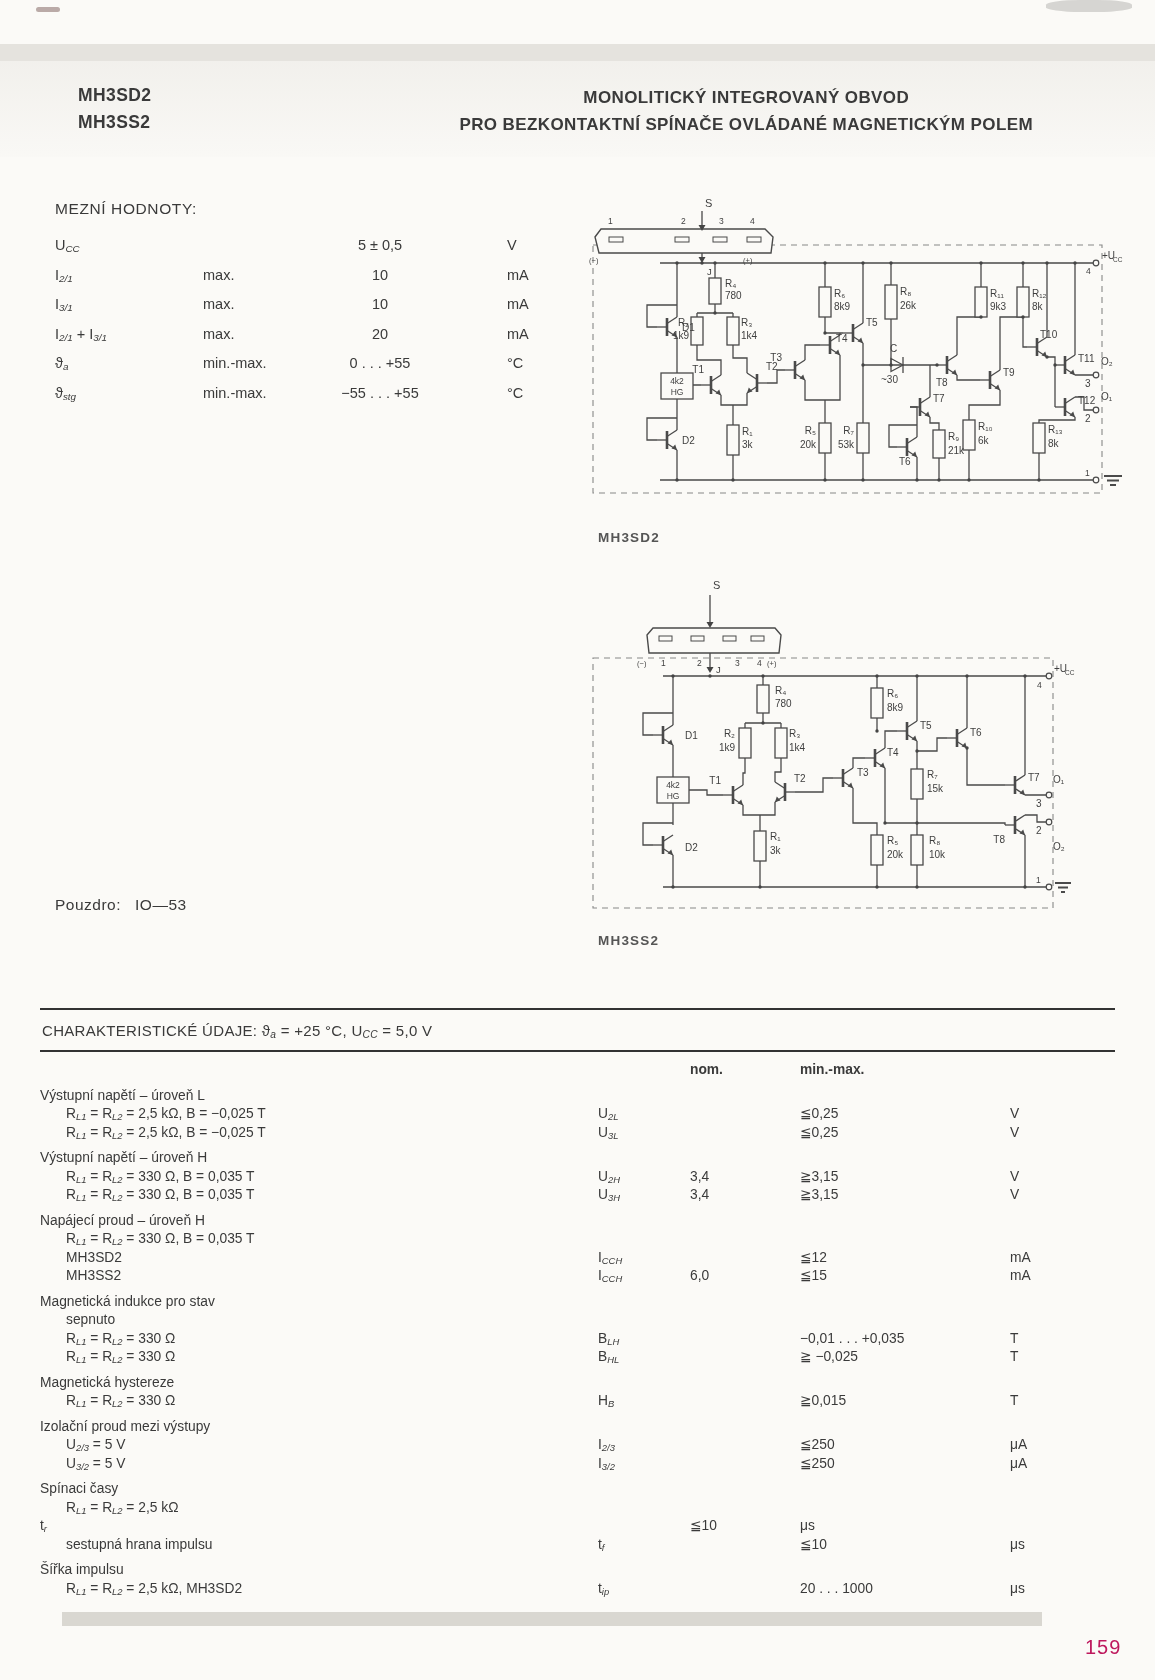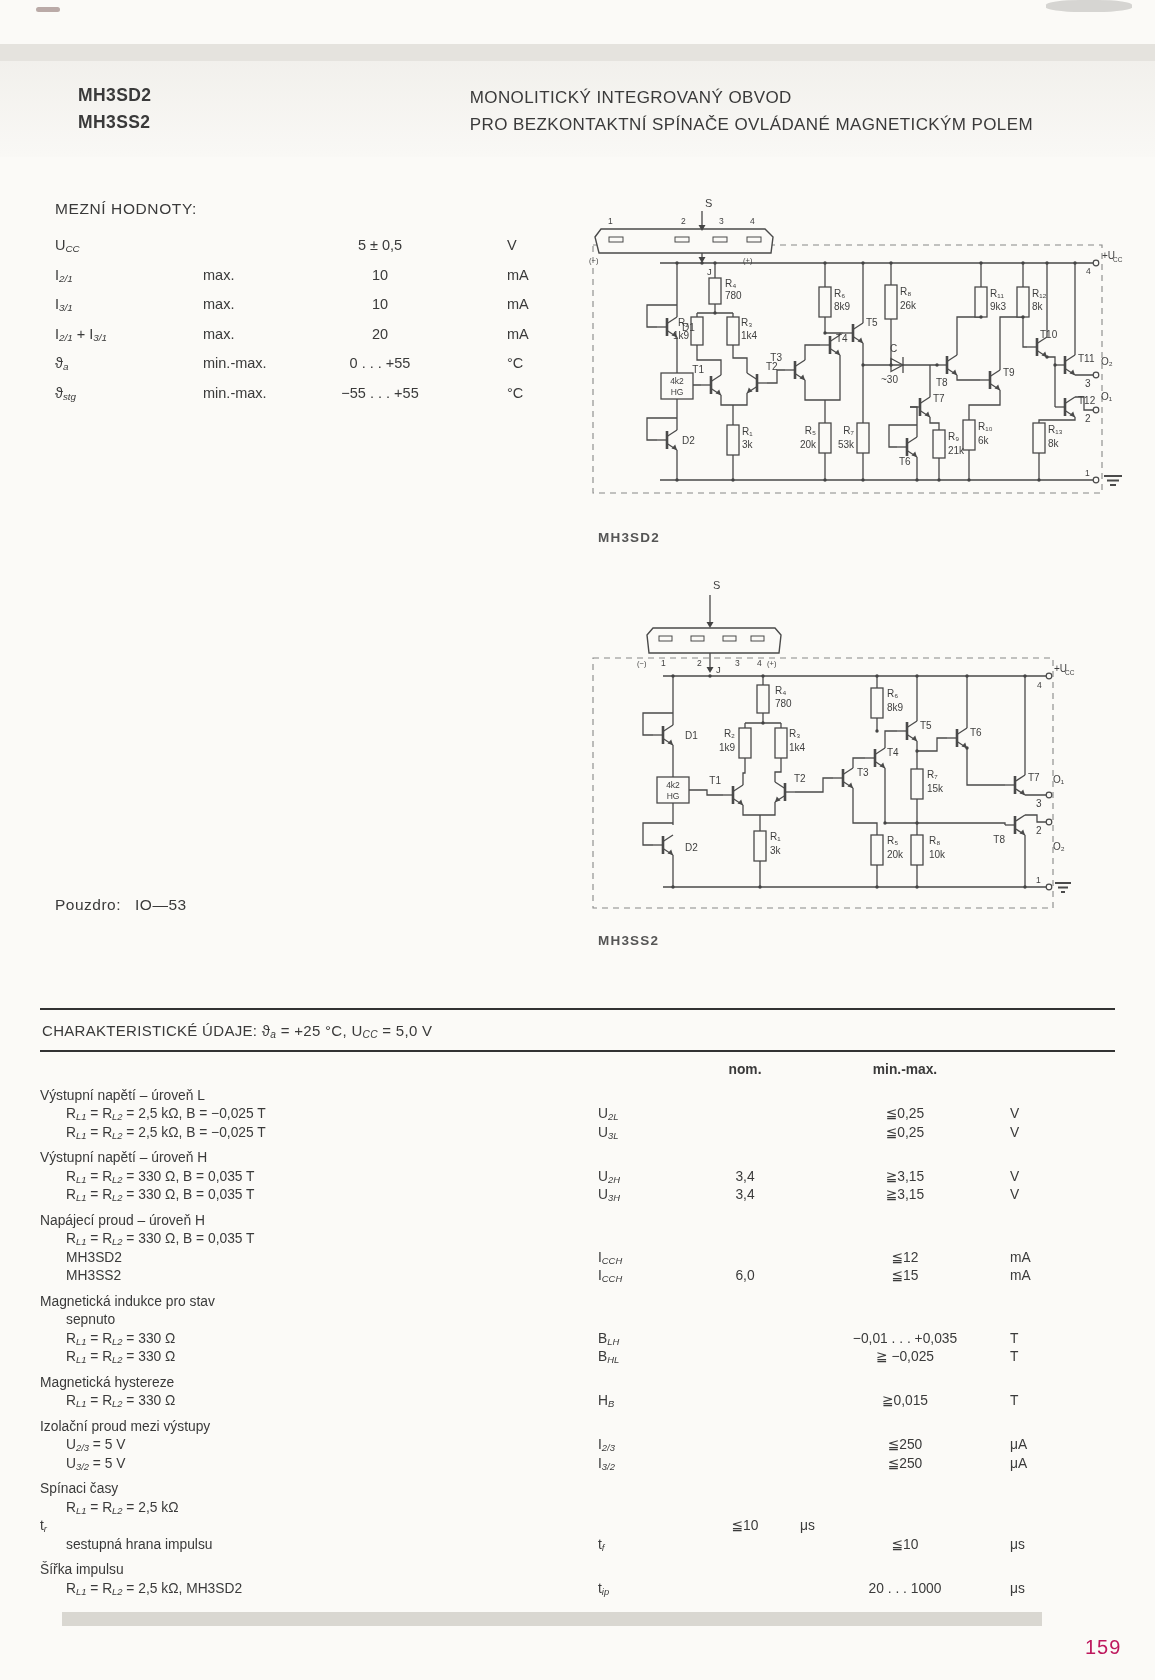--- a/index.html
+++ b/index.html
@@ -7,40 +7,40 @@
        font-family:"Liberation Sans","DejaVu Sans",sans-serif;color:#3a3a3a;overflow:hidden}
   .abs{position:absolute}
   .band{position:absolute}
   #band-top{left:0;top:44px;width:1155px;height:17px;background:#dbd9d3;opacity:.7}
   #band-hdr{left:0;top:61px;width:1155px;height:96px;background:linear-gradient(#eae8e3,#f8f7f4);opacity:.55}
   #smudge-tr{left:1046px;top:0;width:86px;height:12px;background:#8a8a86;opacity:.32;border-radius:40%}
   #mark-tl{left:36px;top:7px;width:24px;height:5px;background:#6b4a44;opacity:.45;border-radius:3px}
   #band-bottom{left:62px;top:1612px;width:980px;height:14px;background:#d2d0ca;opacity:.85}
 
   #hdr-left{left:78px;top:82px;font-weight:bold;font-size:17.5px;line-height:27px;letter-spacing:.4px}
-  #hdr-right{right:122px;top:84px;text-align:left;font-weight:normal;font-size:17px;line-height:27px;letter-spacing:.4px}
+  #hdr-right{right:122px;top:84px;text-align:center;font-weight:bold;font-size:17px;line-height:27px;letter-spacing:.4px}
 
   #limits{left:55px;top:200px;width:540px}
   #limits-heading{font-size:15.5px;letter-spacing:.6px;margin-bottom:13px}
   .lrow{display:grid;grid-template-columns:148px 108px 138px 120px;line-height:29.5px;font-size:14.5px}
   .lval{text-align:center}
   .lunit{padding-left:58px}
 
   sub{font-size:.68em;font-style:italic;line-height:0;vertical-align:-0.22em}
 
   .cap{font-weight:bold;font-size:13.5px;color:#555;letter-spacing:1.2px}
   #pouzdro{left:55px;top:896px;font-size:15.5px;letter-spacing:.5px}
   #pouzdro span + span{margin-left:14px}
 
   #chars{left:40px;top:1008px;width:1075px}
   .rule{border-top:2.6px solid #333;height:0}
   #char-title{font-size:15px;padding:12px 2px 11px;letter-spacing:.3px}
   .crow{display:grid;grid-template-columns:558px 92px 110px 210px 60px;line-height:18.5px;font-size:13.8px}
   .chead{font-weight:bold;margin-top:9px}
-  .cmid{text-align:center}
+  .cmid{}
   .ind{padding-left:26px}
   .group{margin-top:7px}
 
   #page-num{left:1085px;top:1636px;font-size:20px;color:#be185d;letter-spacing:1px}
 
   svg{position:absolute;overflow:visible}
   svg text{fill:#3f3f3f;font-family:"Liberation Sans","DejaVu Sans",sans-serif}
   .wire{fill:none;stroke:#4a4a4a;stroke-width:1.3}
   .res{fill:#fbfaf7;stroke:#4a4a4a;stroke-width:1.3}
   .box{fill:none;stroke:#4a4a4a;stroke-width:1.3}

